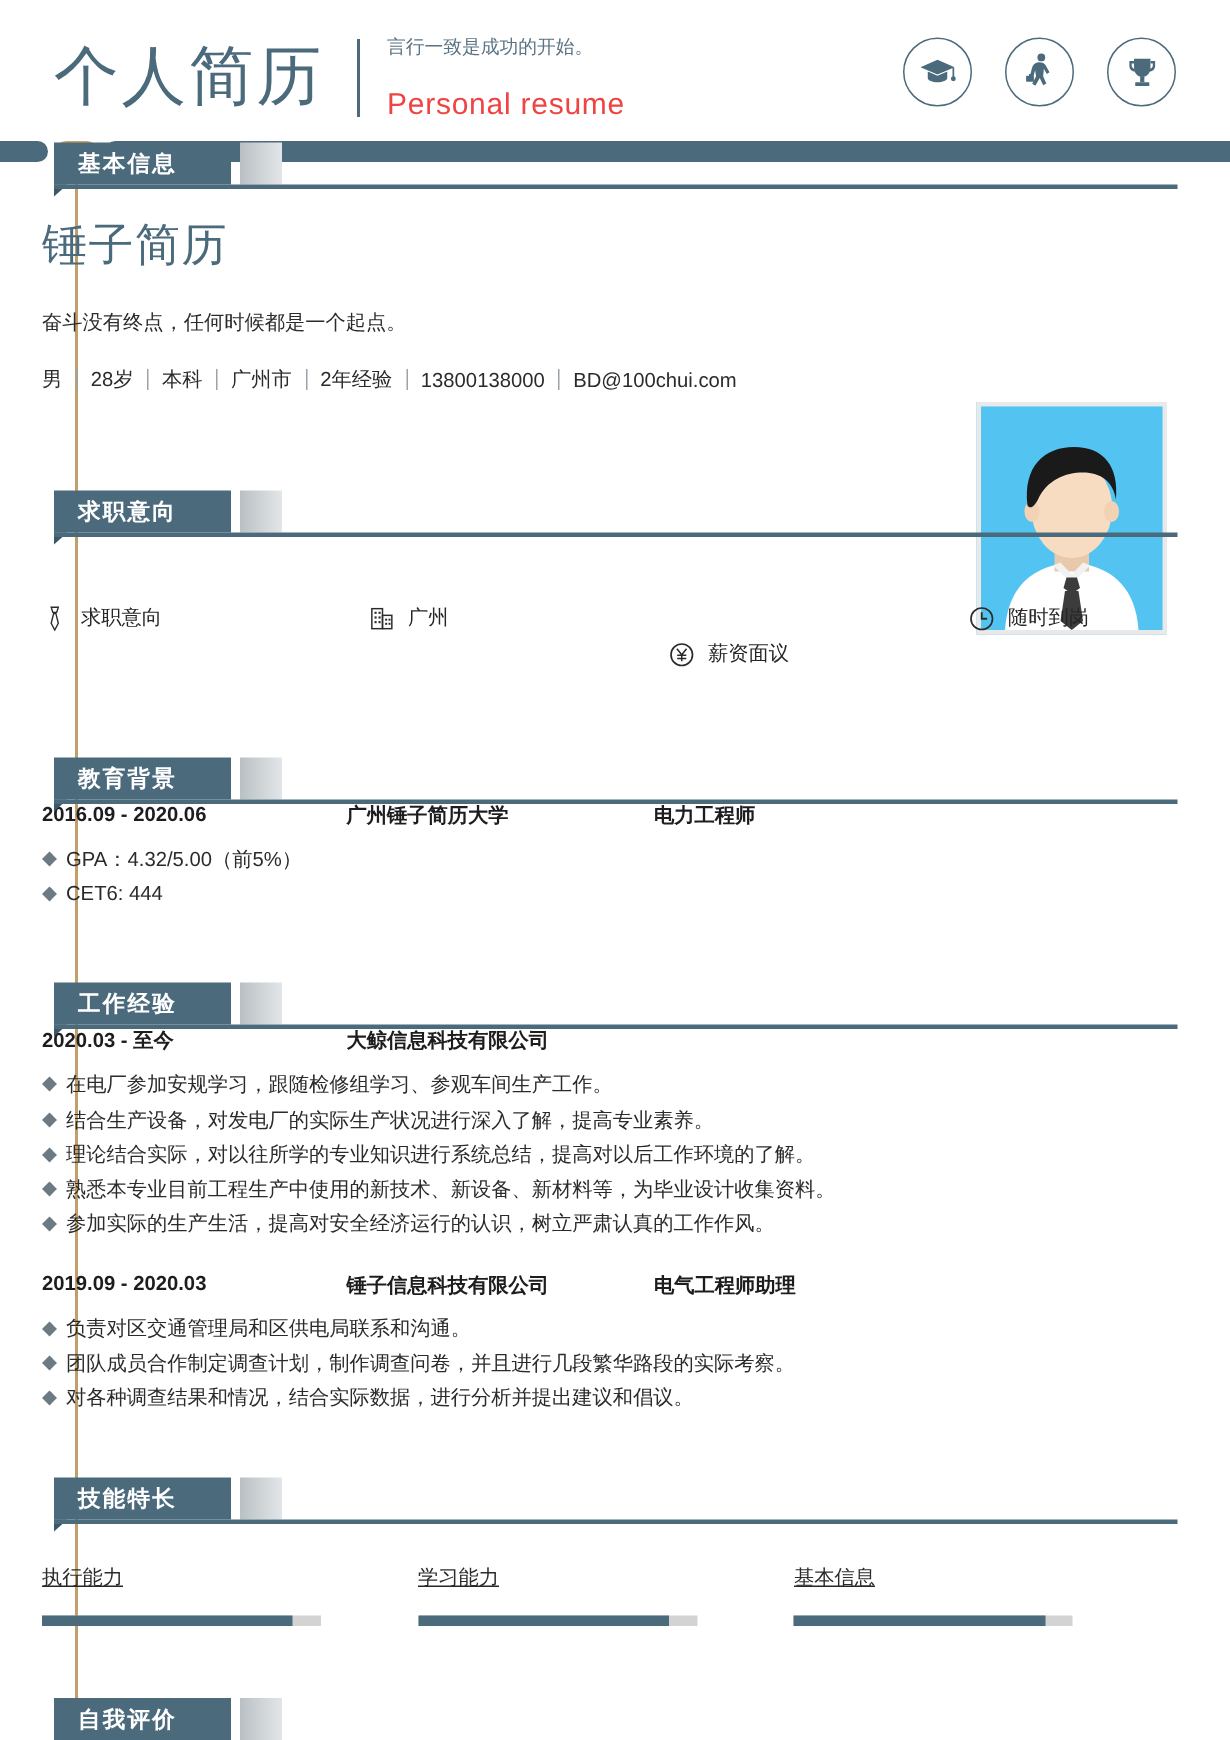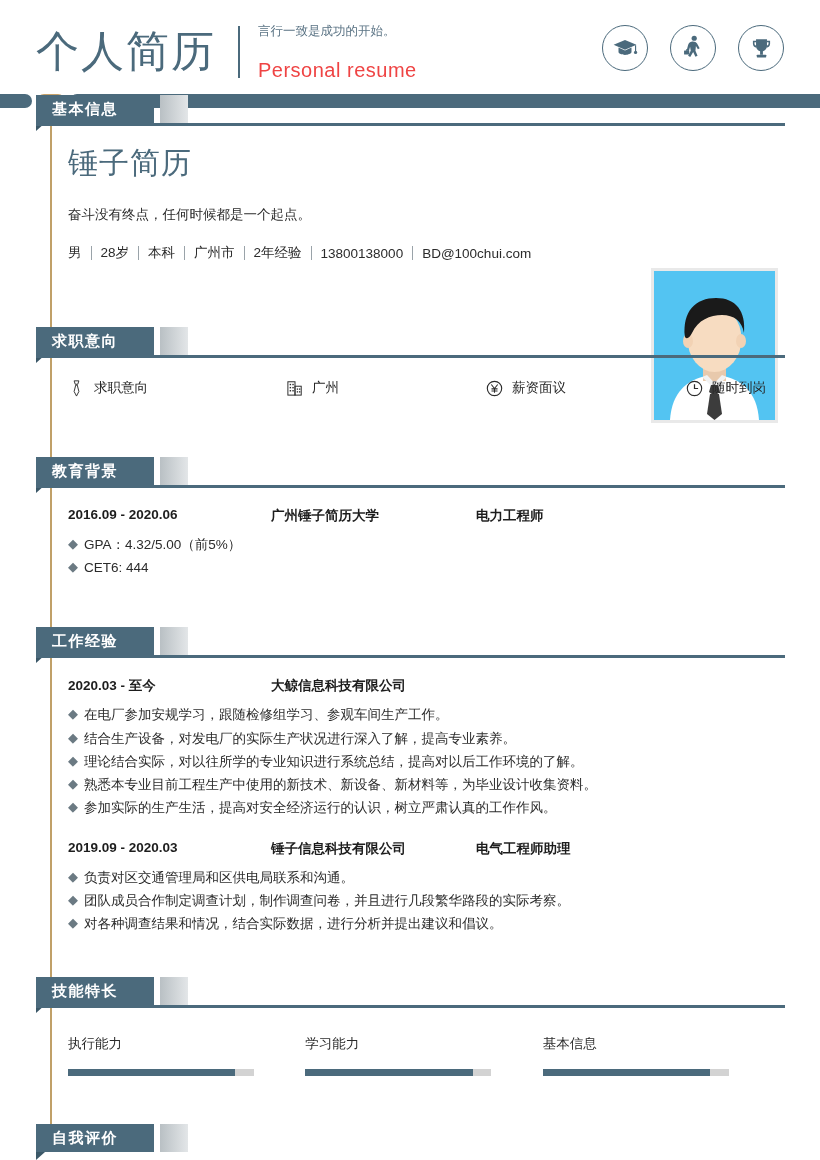--- a/index.html
+++ b/index.html
@@ -71,57 +71,57 @@
   }
   .sec-block {
     position:absolute; top:0; height:28px; width:28px;
     background:linear-gradient(to right,#b9c0c4,#e3e6e8);
   }
   .sec-line {
     position:absolute; left:0; top:28px; height:2.5px;
     background:#4b6a7c; width:749px;
   }
 
-  .sec-body { padding-left:68px; padding-right:40px; }
+  .sec-body { padding-left:28px; padding-right:40px; }
 
   
   .name { font-size:30px; color:#4b6a7c; margin-top:18px; letter-spacing:1px; }
   .motto { font-size:13.5px; color:#2b2b2b; margin-top:22px; }
   .meta { font-size:13.5px; color:#2b2b2b; margin-top:20px; display:flex; align-items:center; flex-wrap:wrap;}
   .meta .sep { display:inline-block; width:1px; height:14px; background:#9aa3a9; margin:0 9px; }
 
   .photo {
     position:absolute; right:42px; top:173px;
     width:127px; height:155px;
     border:3px solid #e9e9e9; background:#53c4f2;
     overflow:hidden;
   }
 
   
   .intent-row { display:flex; margin-top:22px; font-size:13.5px; }
   .intent-item { display:flex; align-items:center; gap:9px; }
   .intent-item .ico { width:17px; height:17px; display:inline-flex; align-items:center; justify-content:center;}
   .intent-item .ico svg { fill:#2b2b2b; }
-  .i1 { width:218px; } .i2 { width:200px;font-family:Liberation Serif, serif; } .i3 { width:200px; }
-
-  
-  .entry { margin-top:20px; }
+  .i1 { width:218px; } .i2 { width:200px;font-family:Liberation Serif, serif; } .i3 { width:200px;margin-top:48px; }
+
+  
+  .entry { margin-top:0; }
   .entry-head { display:flex; font-size:13.5px; font-weight:bold; color:#1d1d1d; }
   .e-date { width:203px; }
   .e-org  { width:205px;font-family:Liberation Serif, serif; }
   .e-role { flex:1; }
   .bullets { margin-top:8px; }
   .bullet { display:flex; font-size:13.5px; color:#2b2b2b; line-height:1.72; }
   .bullet .dot {
     width:16px; flex:0 0 16px; color:#6b7a83; font-size:13px; line-height:1.72;
   }
 
   
   .skills { display:flex; margin-top:28px; }
-  .skill { width:262px; }
+  .skill { width:262px;text-decoration:underline; }
   .skill-name { font-size:13.5px; color:#2b2b2b; }
   .skill-track {
     margin-top:16px; width:186px; height:7px; background:#d3d3d3;
   }
   .skill-fill { height:7px; background:#4b6a7c; }
 </style>
 </head>
 <body>
 
 <div class="page">

